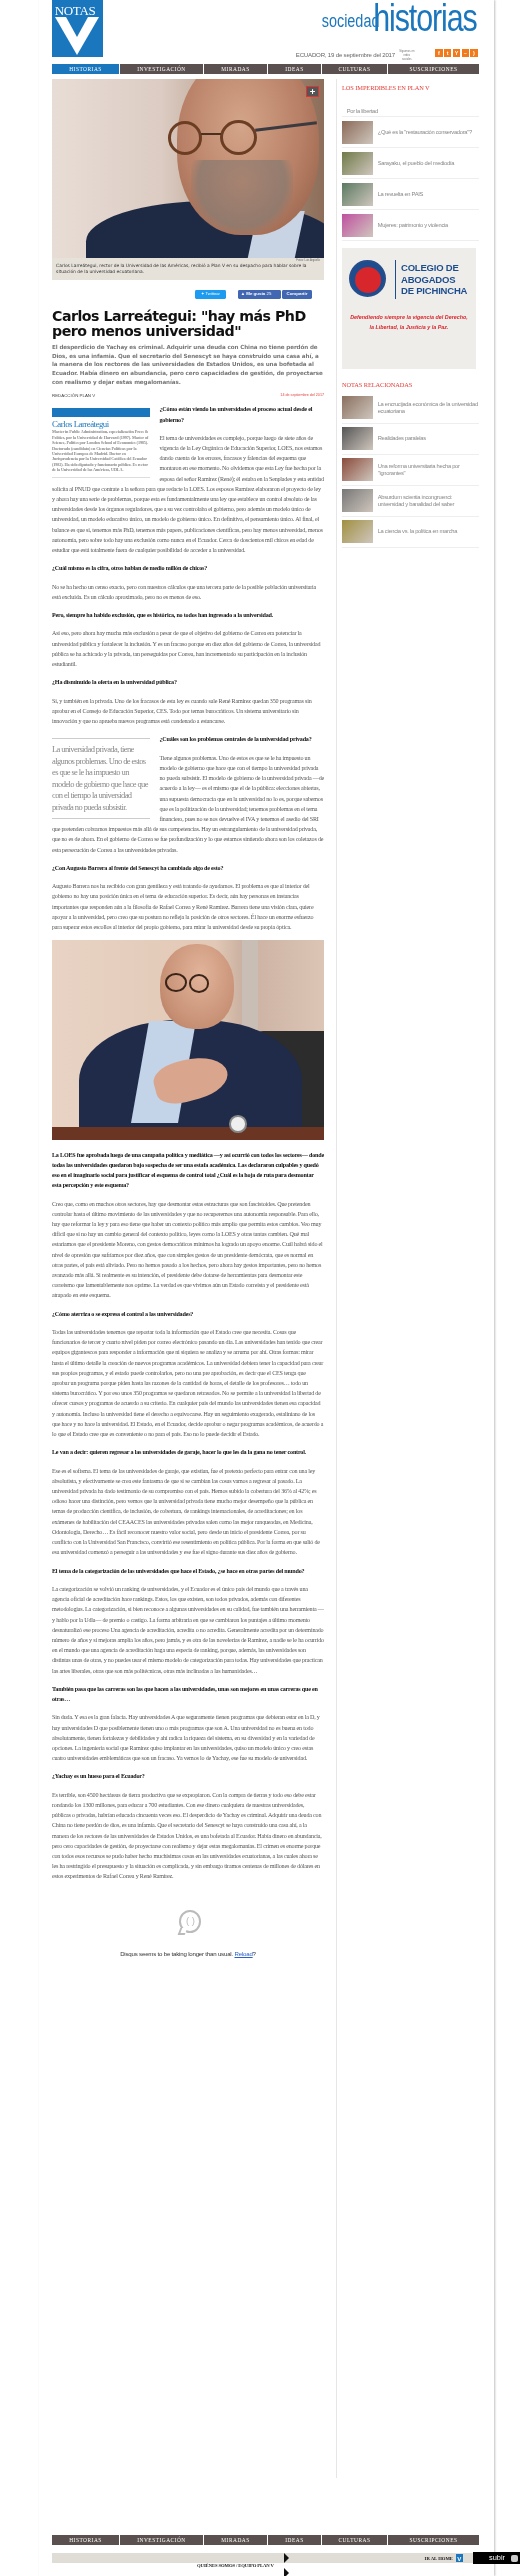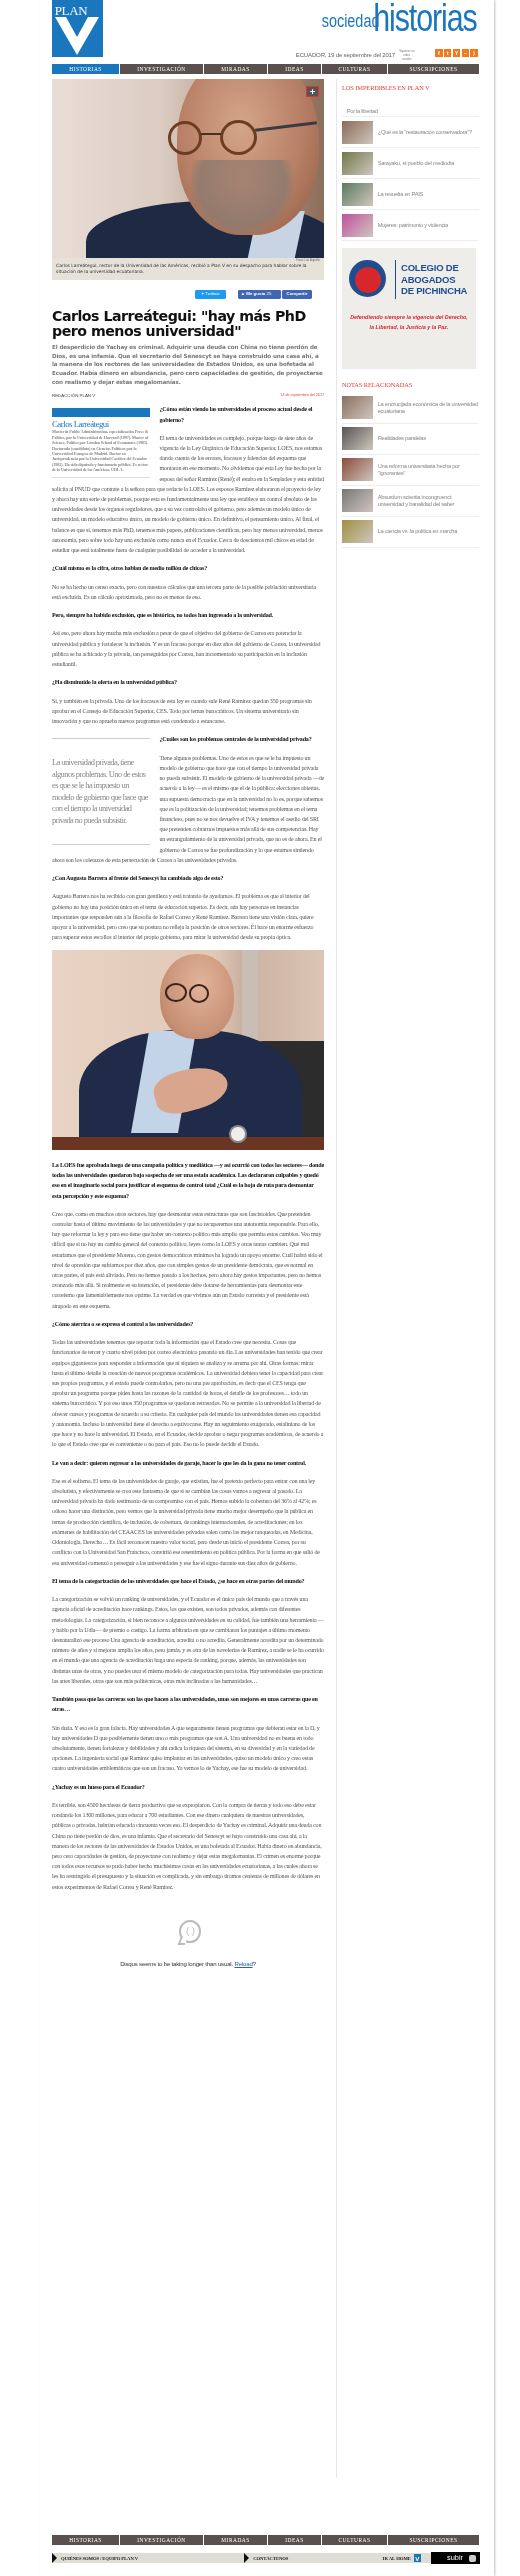--- a/index.html
+++ b/index.html
@@ -51,21 +51,21 @@
   .byline .who { position: absolute; left: 0; top: 2px; font-size: 4.4px; color: #444; }
   .byline .when { position: absolute; right: 0; top: 2px; font-size: 3.7px; color: #e2413b; }
 
   .body { font-family: Liberation Serif, serif; font-size: 6.1px; line-height: 10.2px; color: #555; letter-spacing: -0.2px; }
   .body p { margin-bottom: 8.1px; }
   .body p.q { color: #111; font-weight: bold; }
   .bio { float: left; width: 98px; margin: 4.1px 9.5px 4.1px 0; border-bottom: 1.4px solid #ddd; padding-bottom: 4.1px; }
   .bio .bar { height: 8.1px; background: #1a77bd; }
   .bio .name { color: #1a77bd; font-size: 8.8px; line-height: 10.2px; letter-spacing: -0.5px; margin-top: 2.7px; }
   .bio .desc { font-size: 4.2px; line-height: 5.4px; color: #888; font-weight: bold; letter-spacing: -0.1px; }
-  .pull { float: left; width: 98px; margin: 4.1px 9.5px 4.1px 0; border-top: 0.7px solid #ccc; border-bottom: 0.7px solid #ccc; padding: 18px 0; font-size: 8.5px; line-height: 11.5px; color: #888; letter-spacing: -0.6px; }
+  .pull { float: left; width: 98px; margin: 4.1px 9.5px 4.1px 0; border-top: 0.7px solid #ccc; border-bottom: 0.7px solid #ccc; padding: 5px 0; font-size: 8.5px; line-height: 11.5px; color: #888; letter-spacing: -0.6px; }
   .photo2 { position: relative; width: 272px; height: 200px; background: linear-gradient(90deg, #e8d3c4 0%, #e2c8b6 60%, #c9b0a0 70%, #ddc5b5 100%); overflow: hidden; margin: 4.1px 0 9.5px 0; clear: both; }
   .photo2 .chair { position: absolute; right: 0; top: 91px; width: 74px; height: 108px; background: #2c2c2c; border-radius: 13.5px 0 0 0; }
   .photo2 .pole { position: absolute; left: 190px; top: 0; width: 16.3px; height: 95px; background: #c8beb6; }
   .photo2 .body2 { position: absolute; left: 27px; top: 80px; width: 223px; height: 135px; background: #1f2b48; border-radius: 45% 45% 0 0; }
   .photo2 .shirt2 { position: absolute; left: 88px; top: 81px; width: 47px; height: 102px; background: #c3d3e8; transform: skewX(-10deg); }
   .photo2 .head2 { position: absolute; left: 108px; top: 3.4px; width: 74px; height: 85px; background: radial-gradient(ellipse at 55% 35%, #e2b49a 0%, #c68f74 70%, #a87058 100%); border-radius: 48% 48% 45% 45%; }
   .photo2 .g1 { position: absolute; left: 113px; top: 32.5px; width: 21.7px; height: 19px; border: 2px solid #3a2418; border-radius: 50%; }
   .photo2 .g2 { position: absolute; left: 137px; top: 34px; width: 20.3px; height: 19px; border: 2px solid #3a2418; border-radius: 50%; }
   .photo2 .hand { position: absolute; left: 102px; top: 119px; width: 74px; height: 41px; background: #d9a58c; border-radius: 40% 60% 50% 40%; transform: rotate(-15deg); }
   .photo2 .table { position: absolute; left: 0; bottom: 0; width: 272px; height: 13.5px; background: #6b3524; }
@@ -87,35 +87,35 @@
   .side-item .txt { font-size: 5.8px; color: #888; line-height: 6.8px; letter-spacing: -0.3px; }
   .side-item.first { min-height: 21.7px; padding-top: 12.2px; }
   .side-item.first .txt { padding-left: 4.7px; }
   .ad { margin-top: 6.8px; width: 134px; height: 121px; background: #efedea; position: relative; }
   .ad .seal { position: absolute; left: 6.8px; top: 12.2px; width: 37px; height: 37px; border-radius: 50%; background: #1c4d8e; border: 2px solid #274e8b; }
   .ad .seal-in { position: absolute; left: 13px; top: 18.3px; width: 26px; height: 26px; border-radius: 50%; background: #d7262c; }
   .ad .vline { position: absolute; left: 53px; top: 12.2px; width: 0.7px; height: 39px; background: #1c4d8e; }
   .ad .org { position: absolute; left: 59px; top: 14.2px; font-size: 9.5px; line-height: 11.5px; color: #1c4d8e; font-weight: bold; letter-spacing: -0.2px; }
   .ad .tag { position: absolute; left: 0; width: 134px; top: 64px; font-size: 5.4px; line-height: 10.2px; color: #d7262c; font-weight: bold; text-align: center; font-style: italic; }
   .side-item.related { min-height: 31px; }
-  .foot2 { position: absolute; left: 13px; top: 2553px; width: 427px; height: 10.2px; background: #e0dcd6; display: flex; align-items: center; }
+  .foot2 { position: absolute; left: 13px; top: 2553px; width: 469px; height: 10.2px; background: #e0dcd6; display: flex; align-items: center; flex-direction: column; }
   .foot2 .arrow { width: 0; height: 0; border-top: 5.4px solid transparent; border-bottom: 5.4px solid transparent; border-left: 5.4px solid #111; }
   .foot2 .link { font-family: "Liberation Serif", serif; font-size: 4.7px; color: #222; font-weight: bold; margin-left: 4.1px; letter-spacing: -0.1px; }
   .foot2 .home { position: absolute; right: 68px; top: 2.7px; font-family: "Liberation Serif", serif; font-size: 4.7px; font-weight: bold; color: #222; }
   .foot2 .mini-v { position: absolute; right: 58px; top: 0.7px; width: 7.4px; height: 8.8px; background: #1a77bd; color: #fff; font-size: 6.1px; font-weight: bold; text-align: center; line-height: 9.5px; }
   .foot2 .up { position: absolute; right: -1.4px; top: -0.7px; width: 49px; height: 11.5px; background: #000; color: #fff; font-size: 7.4px; line-height: 11.5px; padding-left: 15.6px; }
   .foot2 .up-icon { position: absolute; right: 2.7px; top: 2px; width: 7.4px; height: 7.4px; border-radius: 2px; background: #ccc; }
 </style>
 </head>
 <body>
 
 <div class="page">
 
   <div class="logo">
-    <span class="plan">PLAN</span>
+    <span class="plan">NOTAS</span>
     <span class="v"></span>
     <span class="v-cut"></span>
   </div>
   <div class="sect" style="width:271px;">
     <span class="s1">sociedad</span>
     <span class="s2">historias</span>
   </div>
   <div class="dateline">ECUADOR, 19 de septiembre del 2017</div>
   <div class="follow">Síguenos en redes sociales</div>
   <div class="socials" id="socials">

